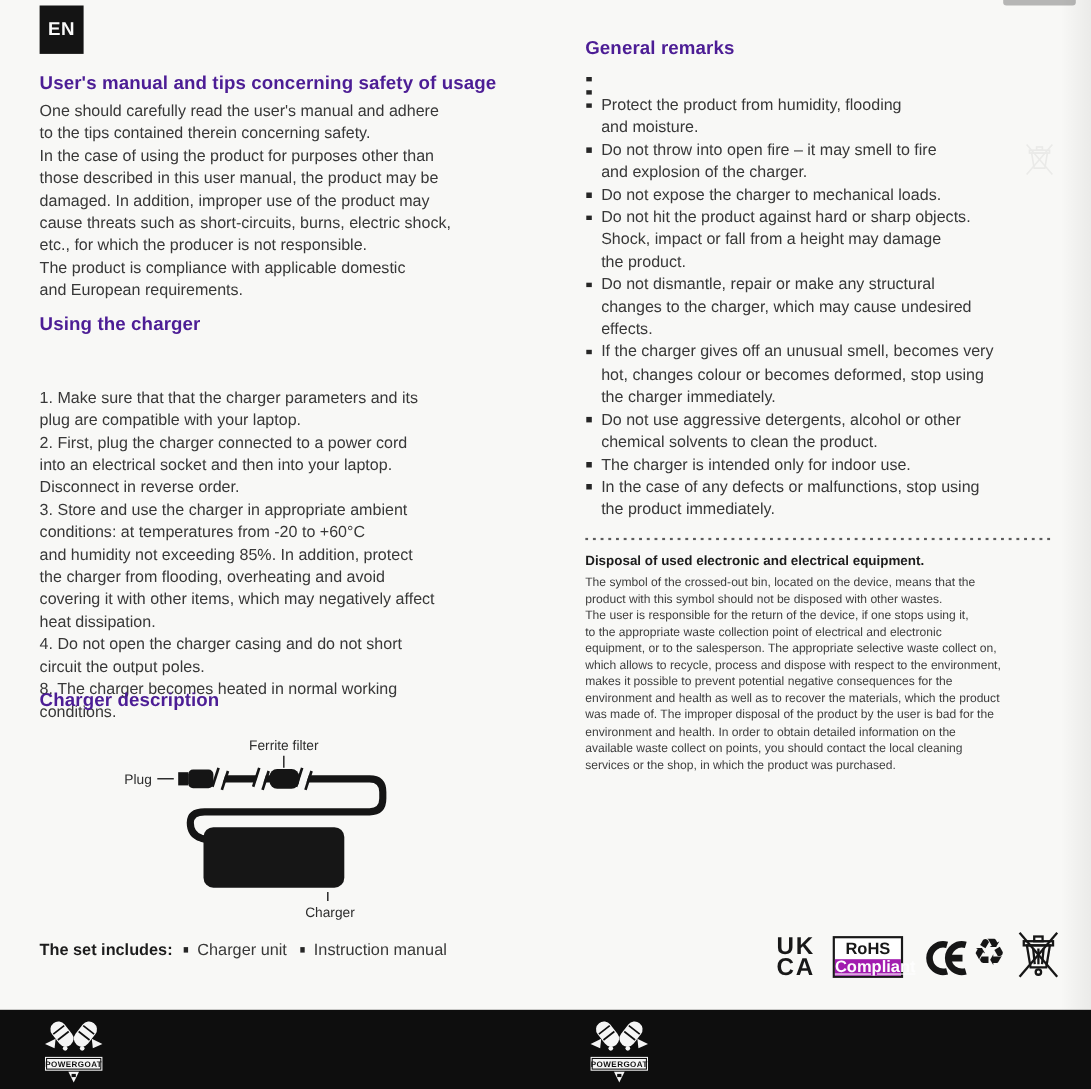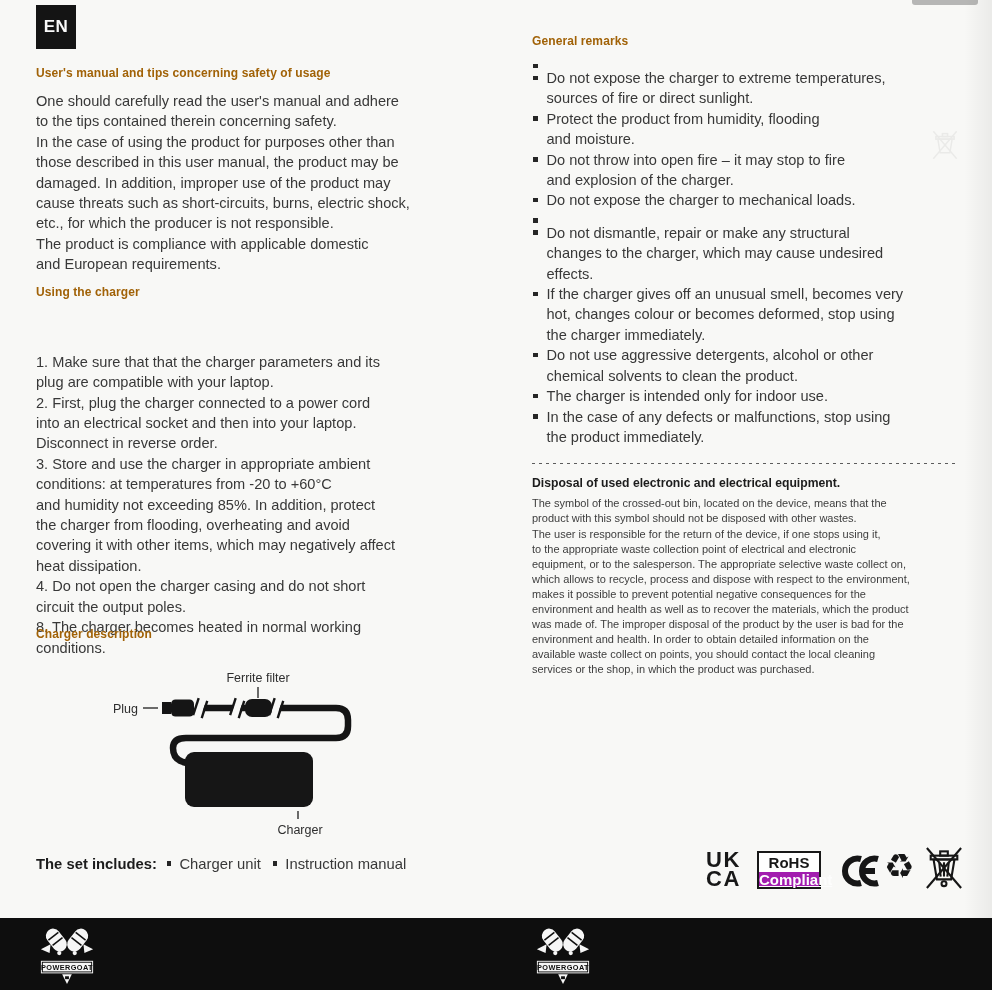--- a/index.html
+++ b/index.html
@@ -13,21 +13,21 @@
   
   .en-badge{
     left:36px;top:5px;width:40px;height:44px;background:#141414;color:#fafafa;
     display:flex;align-items:center;justify-content:center;
     font-weight:bold;font-size:17px;letter-spacing:.5px;
   }
   
   .col-left{left:36px;width:470px;}
   .col-right{left:532px;top:34px;width:440px;}
   h2.sec{
-    margin:0;font-size:12px;font-weight:bold;color:#a16207;letter-spacing:.1px;
+    margin:0;font-size:17px;font-weight:bold;color:#4c1d95;letter-spacing:.1px;
   }
   .body-text{
     font-size:14.6px;line-height:20.4px;white-space:pre-line;color:#383838;
   }
   .step{white-space:pre-line;}
   
   ul.bullets{list-style:none;margin:8px 0 0 0;padding:0;}
   li.bullet-item{display:flex;align-items:flex-start;}
   .sq{flex:0 0 auto;width:4.5px;height:4.5px;background:#262626;margin:7.5px 9px 0 1px;}
   .bt{white-space:pre-line;font-size:14.6px;line-height:20.4px;}
@@ -161,43 +161,44 @@
 <div class="abs col-right">
   <h2 class="sec">General remarks</h2>
   <ul class="bullets">
 
       <li class="bullet-item">
         <span class="sq"></span>
       </li>
 
       <li class="bullet-item">
         <span class="sq"></span>
-        <span class="bt">Do not expose the charger to extreme temperatures,
-sources of fire or direct sunlight.</span>
       </li>
 
       <li class="bullet-item">
         <span class="sq"></span>
         <span class="bt">Protect the product from humidity, flooding
 and moisture.</span>
       </li>
 
       <li class="bullet-item">
         <span class="sq"></span>
-        <span class="bt">Do not throw into open fire – it may stop to fire
+        <span class="bt">Do not throw into open fire – it may smell to fire
 and explosion of the charger.</span>
       </li>
 
       <li class="bullet-item">
         <span class="sq"></span>
         <span class="bt">Do not expose the charger to mechanical loads.</span>
       </li>
 
       <li class="bullet-item">
         <span class="sq"></span>
+        <span class="bt">Do not hit the product against hard or sharp objects.
+Shock, impact or fall from a height may damage
+the product.</span>
       </li>
 
       <li class="bullet-item">
         <span class="sq"></span>
         <span class="bt">Do not dismantle, repair or make any structural
 changes to the charger, which may cause undesired
 effects.</span>
       </li>
 
       <li class="bullet-item">

